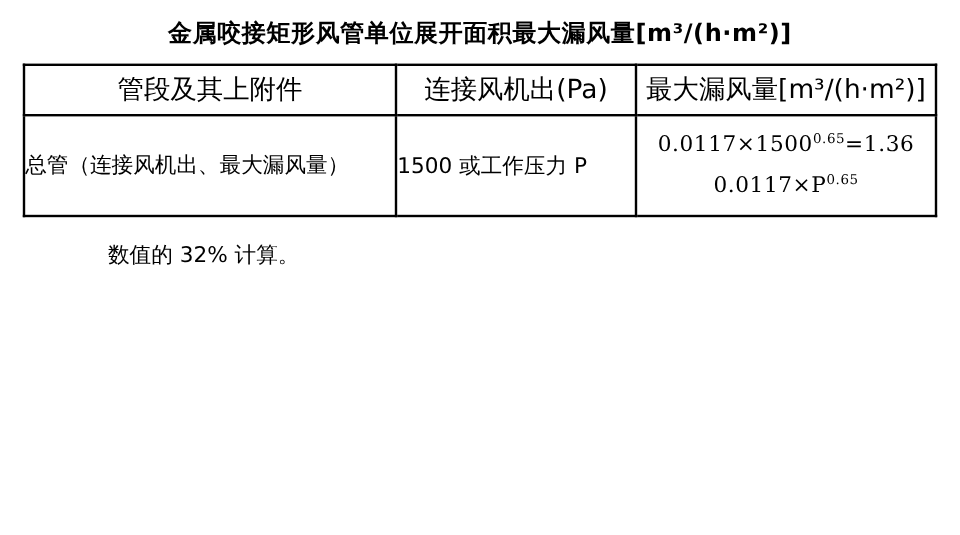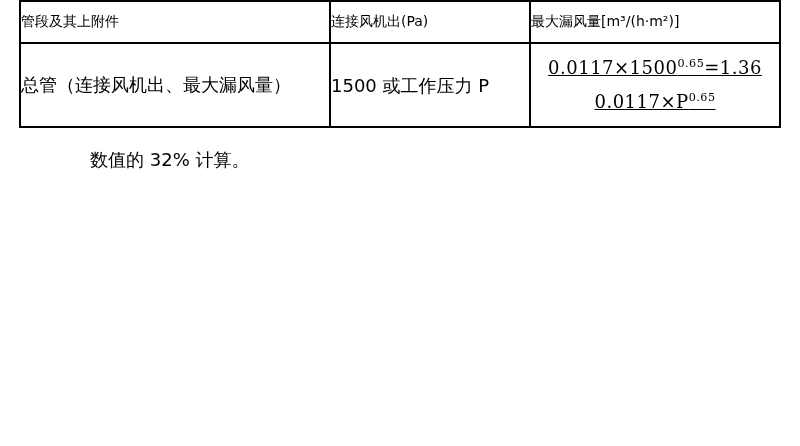--- a/index.html
+++ b/index.html
@@ -43,21 +43,22 @@
     padding: 0;
     vertical-align: middle;
     font-weight: normal;
   }
   .col-a { width: 310px; }
   .col-b { width: 200px; }
   .col-c { width: 250px; }
 
   thead td {
     height: 40px;
-    font-size: 14px;
+    text-align: center;
+    font-size: 22px;
   }
   tbody td {
     height: 82px;
     font-size: 18px;
   }
   .cell-seg {
     padding: 6px 14px 6px 18px;
     line-height: 1.55;
     text-align: left;
   }
@@ -66,21 +67,20 @@
     line-height: 1.5;
     padding: 4px 6px;
   }
   .cell-leak {
     text-align: center;
     line-height: 1.9;
     padding: 4px 6px;
   }
   .formula-main, .formula-sub {
     white-space: nowrap;
-    text-decoration: underline;
   }
   sup {
     font-size: 0.62em;
     vertical-align: super;
     line-height: 0;
   }
   .note {
     margin: 16px auto 0 auto;
     width: 700px;
     font-size: 18px;
@@ -95,20 +95,23 @@
   .mono-num {
     font-family: "DejaVu Serif", "Liberation Serif", serif;
     letter-spacing: 0.5px;
   }
 </style>
 </head>
 <body>
 
 <div class="page">
 
+  <div class="title">
+    <span>金属咬接矩形风管单位展开面积最大漏风量</span><span class="unit">[m³/(h·m²)]</span>
+  </div>
 
   <table class="leak">
     <colgroup>
       <col class="col-a">
       <col class="col-b">
       <col class="col-c">
     </colgroup>
     <thead>
       <tr>
         <td>管段及其上附件</td>

